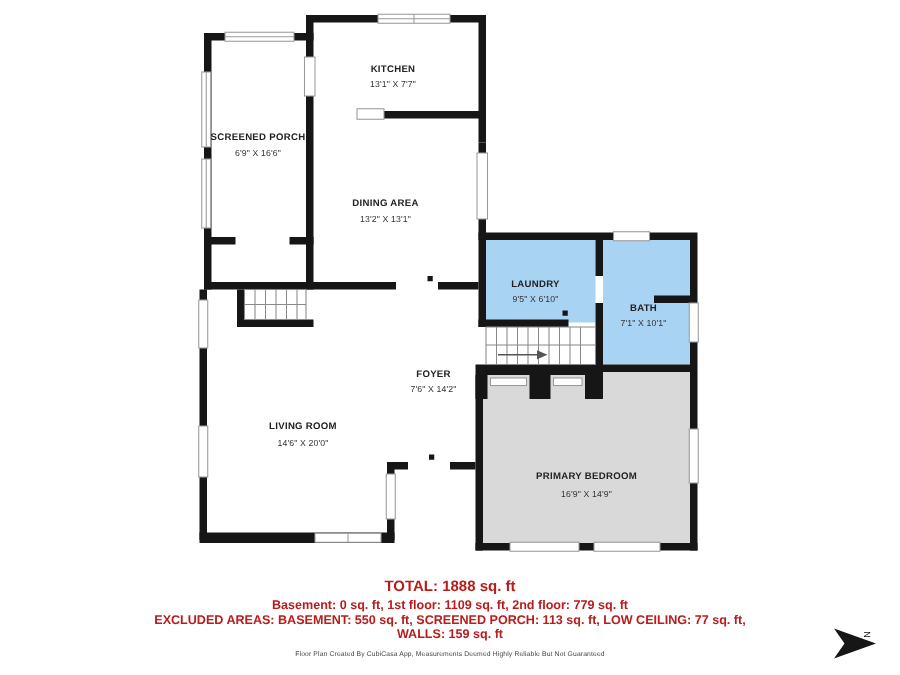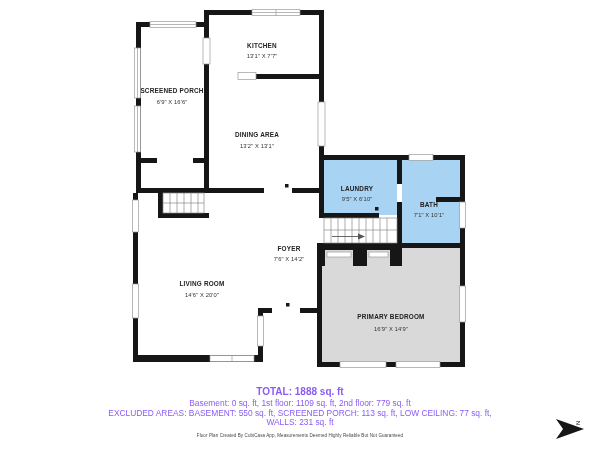--- a/index.html
+++ b/index.html
@@ -9,24 +9,24 @@
   }
   #plan{position:absolute;top:0;left:0;}
   .rname{font-size:6.4px;fill:#222;letter-spacing:.2px;font-weight:bold;}
   .rdims{font-size:5.8px;fill:#333;letter-spacing:.1px;}
   svg text{text-anchor:middle;}
   .win{fill:#ffffff;stroke:#9a9a9a;stroke-width:.7;}
   .winline{stroke:#9a9a9a;stroke-width:.7;}
   .stair{fill:#ffffff;stroke:#8a8a8a;stroke-width:.7;}
   .stairline{stroke:#8a8a8a;stroke-width:.7;}
   .footer{
-    position:absolute;left:0;top:386px;width:600px;text-align:center;color:#8b5cf6;
+    position:absolute;left:0;top:386px;width:600px;text-align:center;color:#b91c1c;
   }
   .footer .total{font-size:10px;font-weight:bold;margin-bottom:2px;}
-  .footer .line{font-size:8.4px;line-height:1.14;}
+  .footer .line{font-size:8.4px;line-height:1.14;font-weight:bold;}
   .credit{
     position:absolute;left:0;top:433px;width:600px;text-align:center;
     font-size:4.5px;color:#444;letter-spacing:.1px;
   }
 </style>
 </head>
 <body>
 
 <svg id="plan" width="600" height="450" viewBox="0 0 600 450" xmlns="http://www.w3.org/2000/svg">
 
@@ -156,16 +156,16 @@
   <g>
     <polygon points="556,419 584,429 556,439 563,429" fill="#161616"></polygon>
     <text x="578" y="425" font-size="6" fill="#111" transform="rotate(90,578,423)">N</text>
   </g>
 </svg>
 
 <div class="footer">
   <div class="total">TOTAL: 1888 sq. ft</div>
   <div class="line">Basement: 0 sq. ft, 1st floor: 1109 sq. ft, 2nd floor: 779 sq. ft</div>
   <div class="line">EXCLUDED AREAS: BASEMENT: 550 sq. ft, SCREENED PORCH: 113 sq. ft, LOW CEILING: 77 sq. ft,</div>
-  <div class="line">WALLS: 231 sq. ft</div>
+  <div class="line">WALLS: 159 sq. ft</div>
 </div>
 
 <div class="credit">Floor Plan Created By CubiCasa App, Measurements Deemed Highly Reliable But Not Guaranteed</div>
 
 </body></html>

